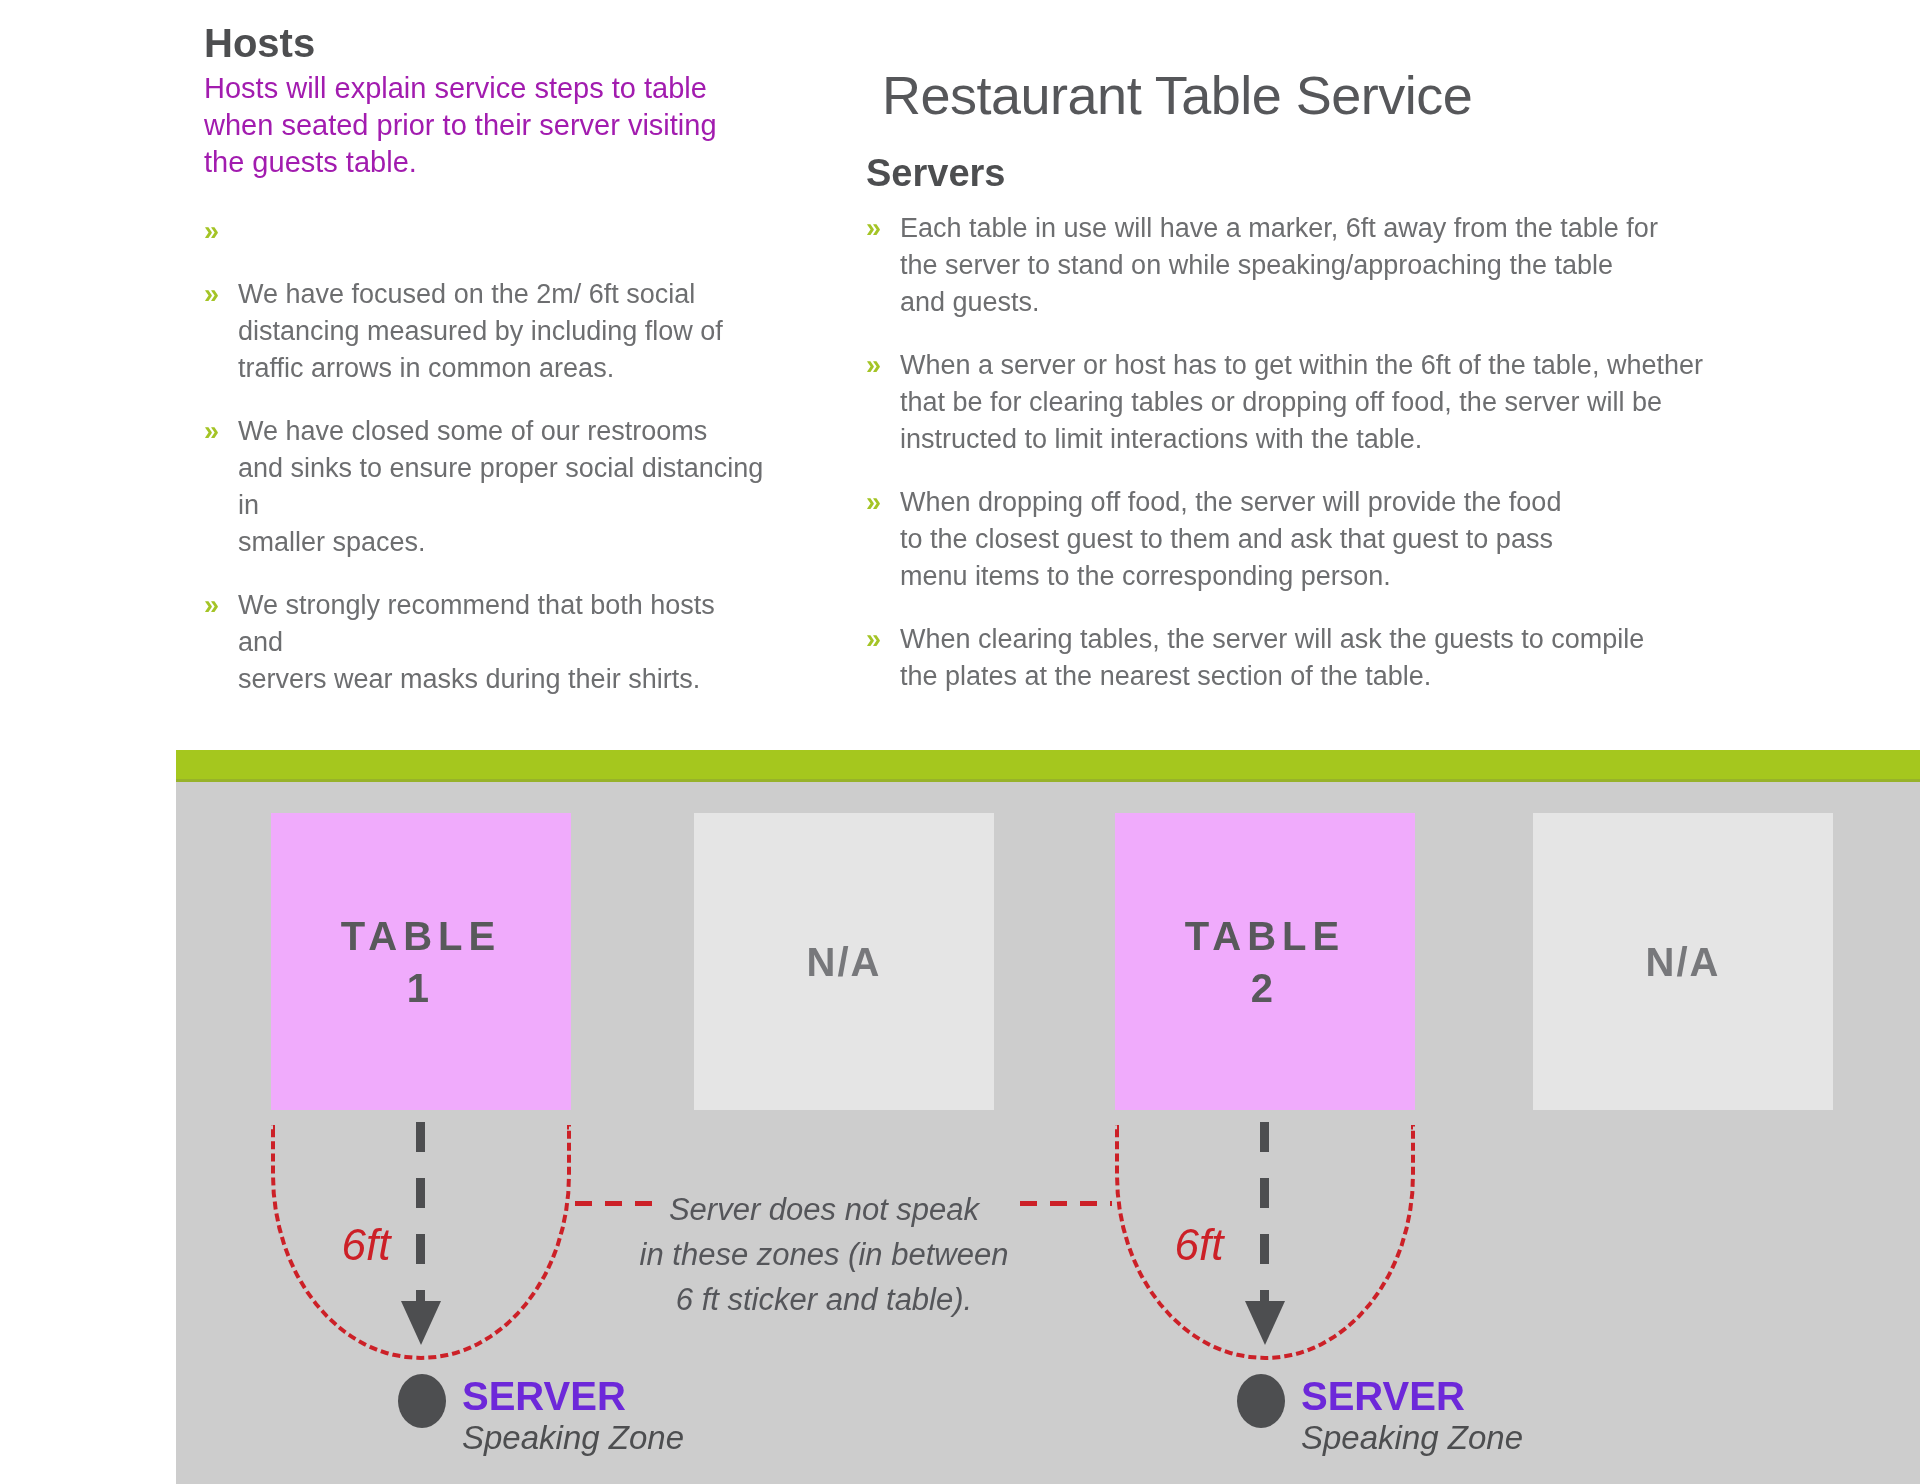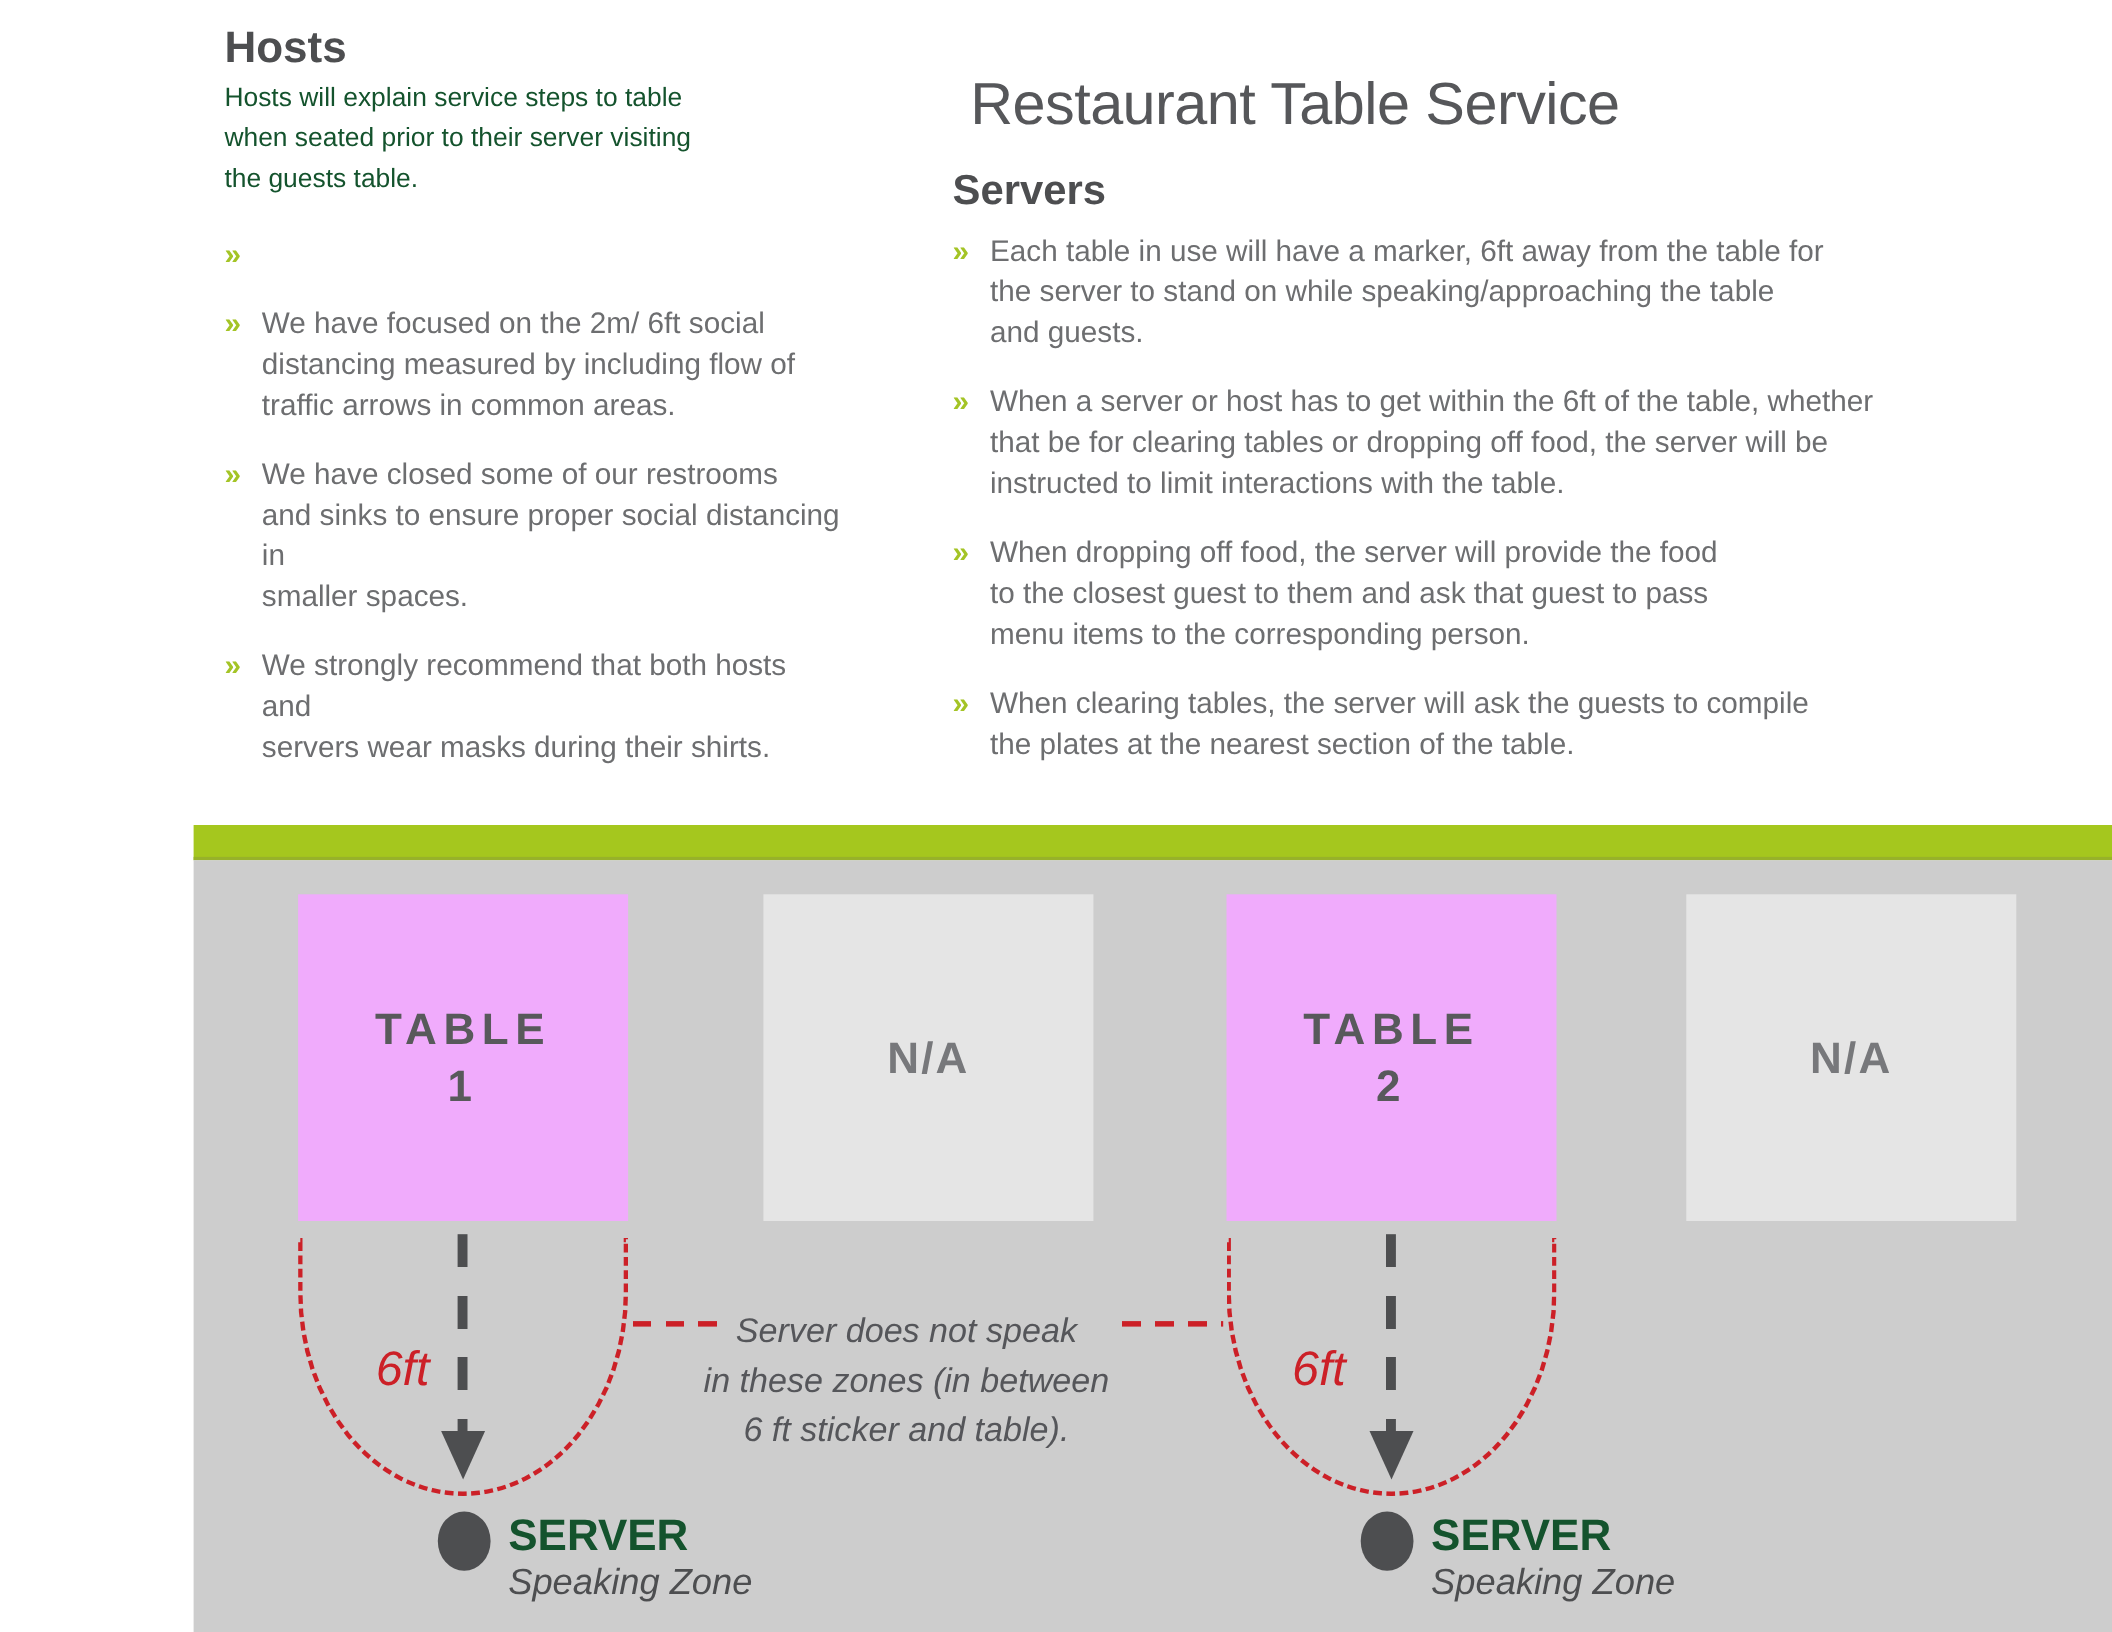--- a/index.html
+++ b/index.html
@@ -19,23 +19,23 @@
 
   .h-section {
     font-size: 40px;
     font-weight: bold;
     color: #4d4e50;
     line-height: 46px;
     margin: 0;
   }
   .intro {
     margin: 4px 0 0 0;
-    font-size: 24px;
+    font-size: 29px;
     line-height: 37px;
-    color: #14532d;
+    color: #a21caf;
     white-space: pre-line;
   }
   .big-title {
     margin: 16px;
     font-size: 54px;
     font-weight: 300;
     color: #56575a;
     line-height: 66px;
     letter-spacing: -0.5px;
   }
@@ -168,21 +168,21 @@
   .zone-r { left: 1061px; }
   .server-dot {
     width: 48px; height: 54px;
     border-radius: 50%;
     background: #4d4e50;
     flex: 0 0 auto;
   }
   .server-name {
     font-size: 40px;
     font-weight: bold;
-    color: #14532d;
+    color: #6d28d9;
     line-height: 44px;
   }
   .zone-name {
     font-size: 33px;
     font-style: italic;
     color: #4d4e50;
     line-height: 40px;
     text-align: right;
   }
 </style>

